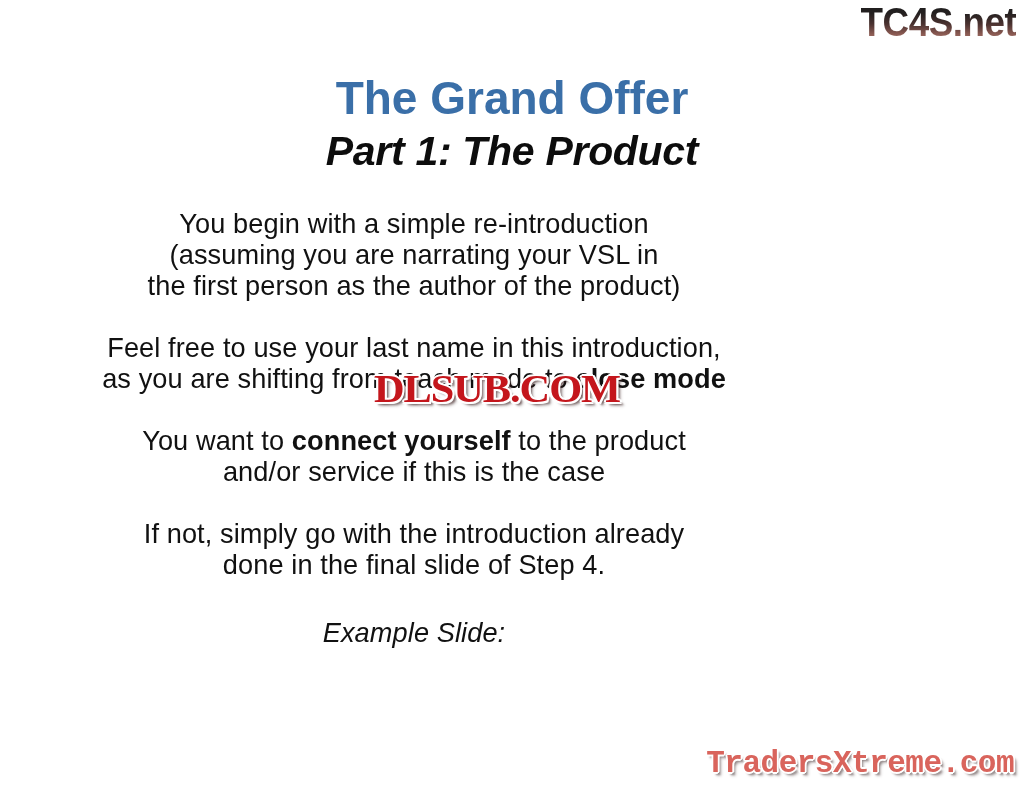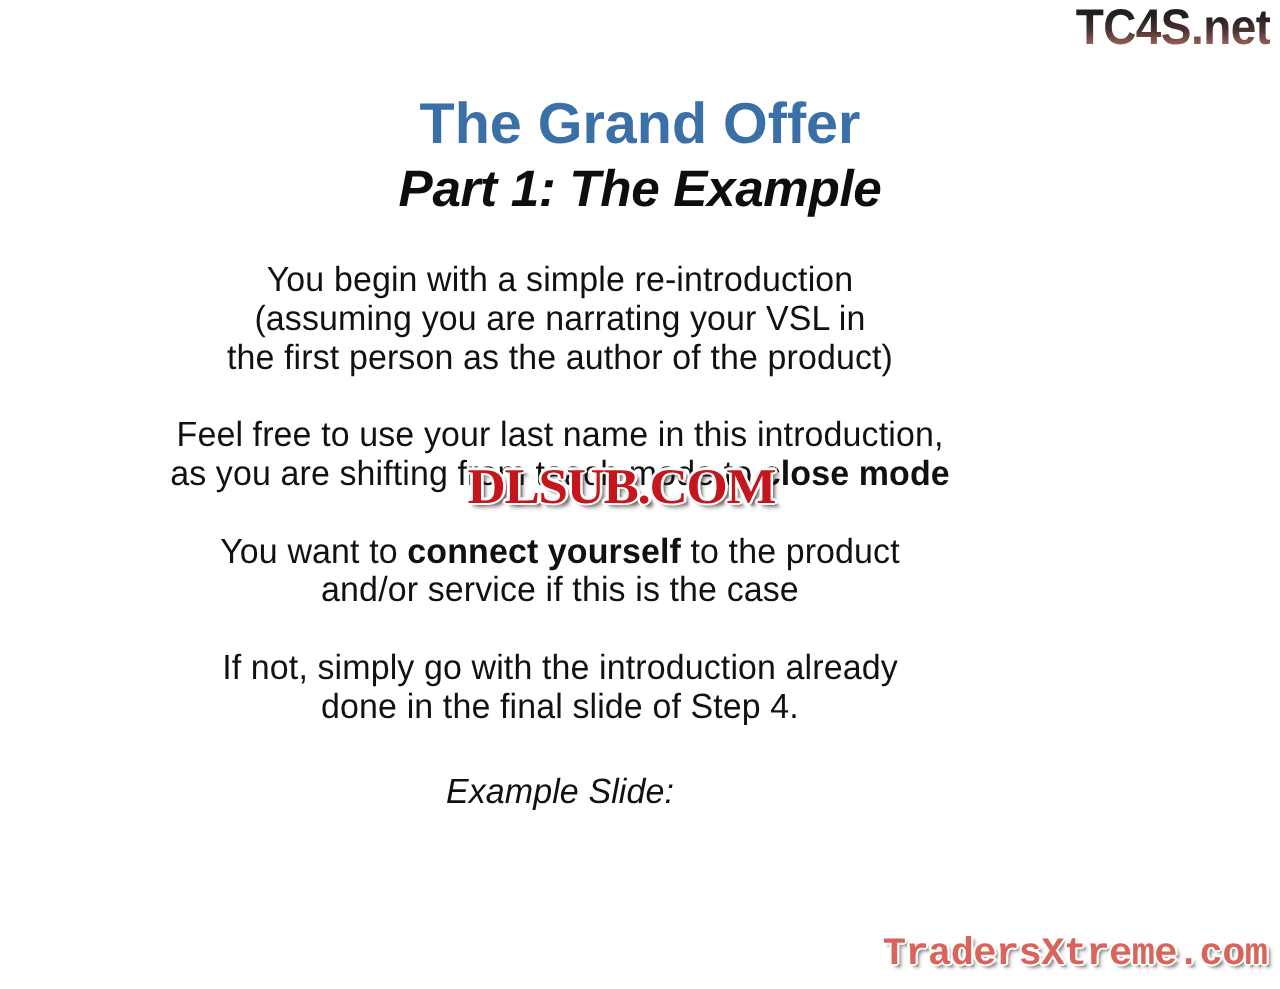--- a/index.html
+++ b/index.html
@@ -73,21 +73,20 @@
   }
 
   
   #body-copy {
     position: absolute;
     top: 208px;
     left: 0;
     width: 828px;
     text-align: center;
     color: #111111;
-    padding-left: 34px;
   }
 
   .para {
     font-family: "Liberation Sans Narrow", "Liberation Sans", "DejaVu Sans", sans-serif;
     font-size: 28px;
     line-height: 31px;
     letter-spacing: 0.1px;
     transform: scaleX(0.97);
     margin: 0;
   }
@@ -154,21 +153,21 @@
 </style>
 </head>
 <body>
 
 <div id="slide">
 
   <div id="brand-top">TC4S.net</div>
 
   <div id="title-block">
     <div id="main-title">The Grand Offer</div>
-    <div id="sub-title">Part 1: The Example</div>
+    <div id="sub-title">Part 1: The Product</div>
   </div>
 
   <div id="body-copy">
 
     <p class="para">
       <span>You begin with a simple re-introduction</span><br>
       <span>(assuming you are narrating your VSL in</span><br>
       <span>the first person as the author of the product)</span>
     </p>
 

